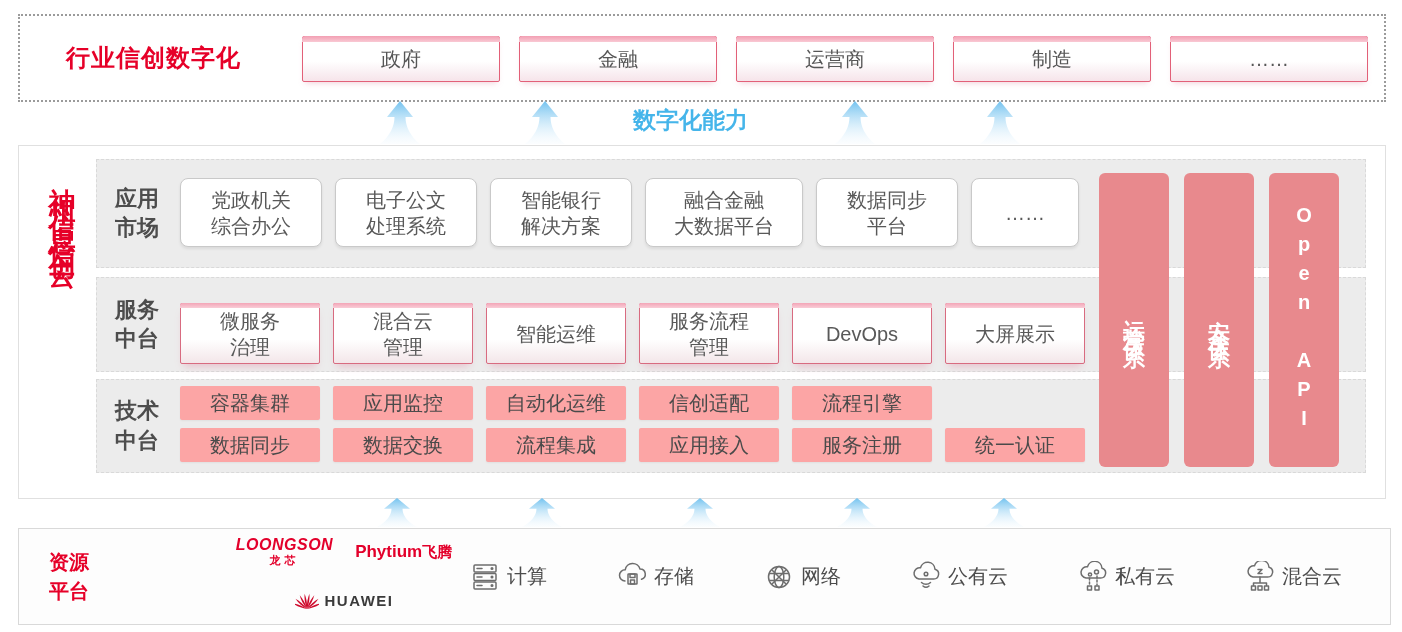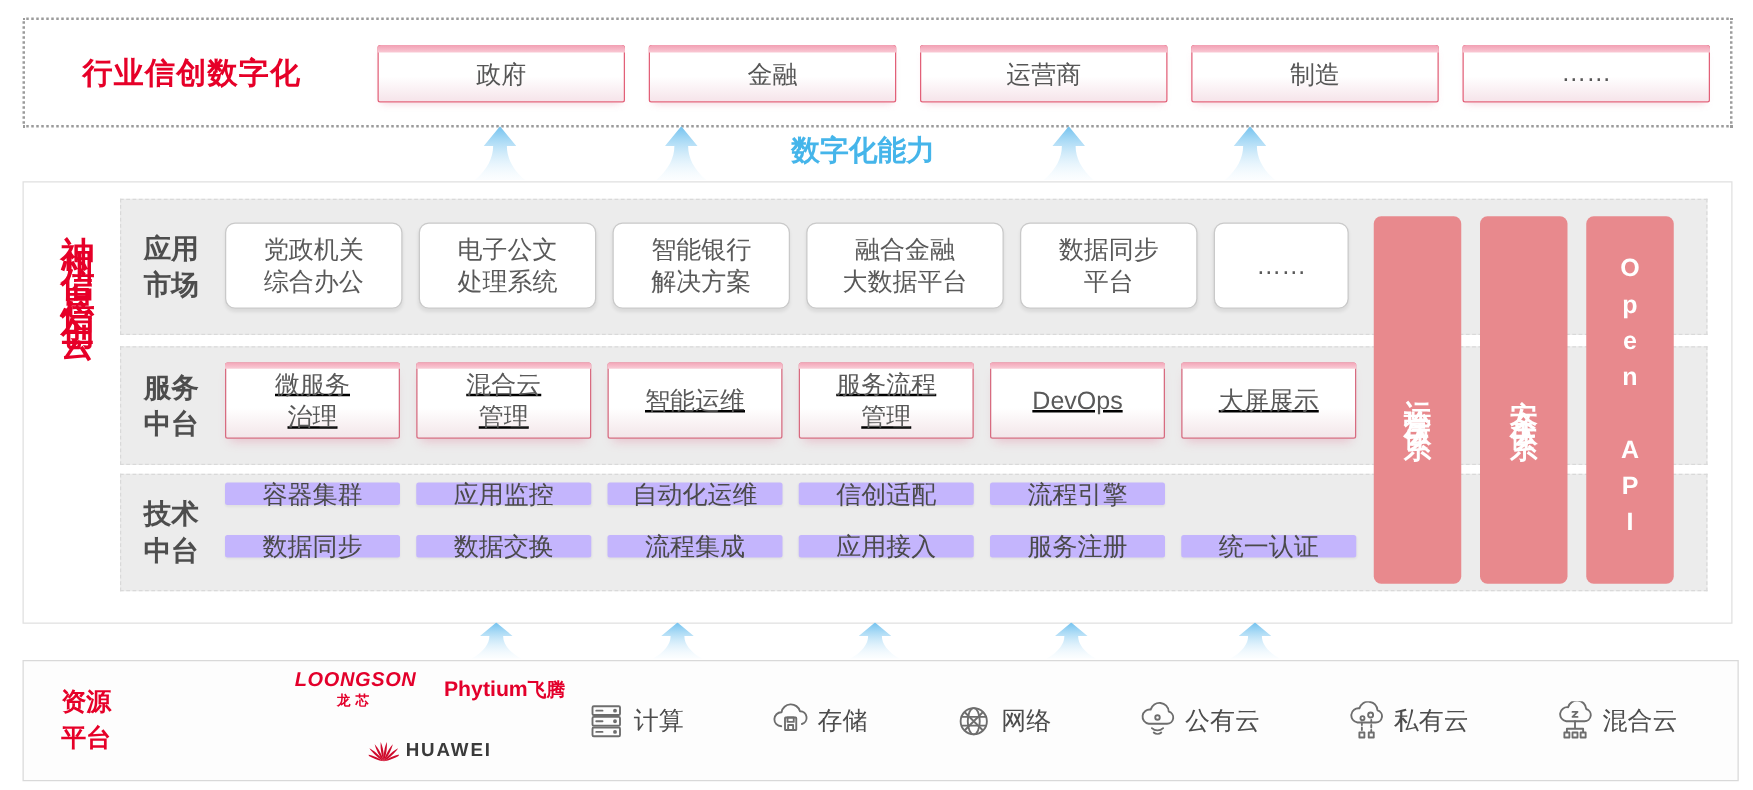--- a/index.html
+++ b/index.html
@@ -38,29 +38,29 @@
   .row-label{position:absolute;left:18px;top:50%;transform:translateY(-50%);
              font-size:22px;font-weight:bold;color:#4d4d4d;text-align:center;line-height:1.35;}
   .boxes{position:absolute;left:83px;display:flex;gap:13px;}
   .row1 .boxes{top:18px;}
   .box{display:flex;align-items:center;justify-content:center;text-align:center;
        font-size:20px;color:#595959;line-height:1.3;}
   .abox{width:140px;height:67px;background:#fff;border:1px solid #c9c9c9;border-radius:8px;
         box-shadow:0 2px 3px rgba(0,0,0,.08);}
   .row1 .abox:nth-child(4){width:156px;}
   .row1 .abox:nth-child(6){width:106px;}
-  .row2 .boxes{top:12px;text-decoration:underline;}
+  .row2 .boxes{top:25px;}
   .sbox{position:relative;width:138px;height:59px;background:linear-gradient(180deg,#ffffff 0%,#ffffff 60%,#f3e6e9 100%);
         border:1px solid #d86b80;border-radius:2px;
         box-shadow:0 6px 8px -4px rgba(225,120,150,.4);}
   .sbox::before{content:"";position:absolute;left:-1px;right:-1px;top:-1px;height:5px;
         border-radius:2px 2px 0 0;background:linear-gradient(180deg,#f3a5b7,#f9cdd7);}
   .trow{position:absolute;left:83px;display:flex;gap:13px;}
   .trow-a{top:6px;} .trow-b{top:48px;}
-  .tbox{width:140px;height:18px;background:#c4b5fd;border-radius:2px;
+  .tbox{width:140px;height:34px;background:#fca5a5;border-radius:2px;
         display:flex;align-items:center;justify-content:center;
         font-size:20px;color:#4a4a4a;box-shadow:0 1px 2px rgba(0,0,0,.05);}
   .sidebar{position:absolute;top:27px;width:70px;height:294px;background:#e8898d;border-radius:6px;
            display:flex;align-items:center;justify-content:center;}
   .sidebar span{writing-mode:vertical-rl;text-orientation:upright;color:#fff;
            font-size:22px;font-weight:bold;letter-spacing:9px;line-height:70px;}
   .bar1{left:1080px;} .bar2{left:1165px;} .bar3{left:1250px;}
   .bar3 span{font-size:20px;letter-spacing:7px;}
 
   

